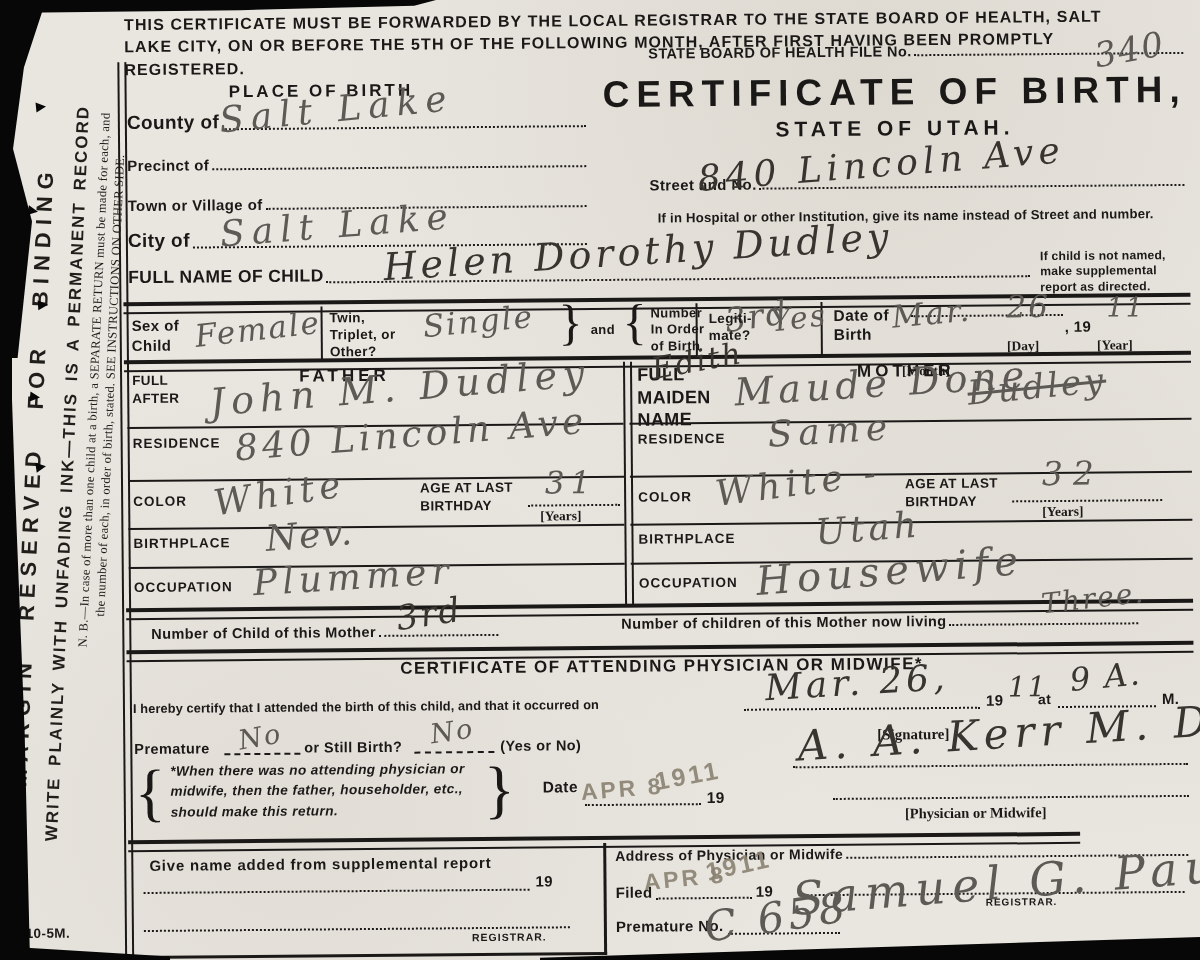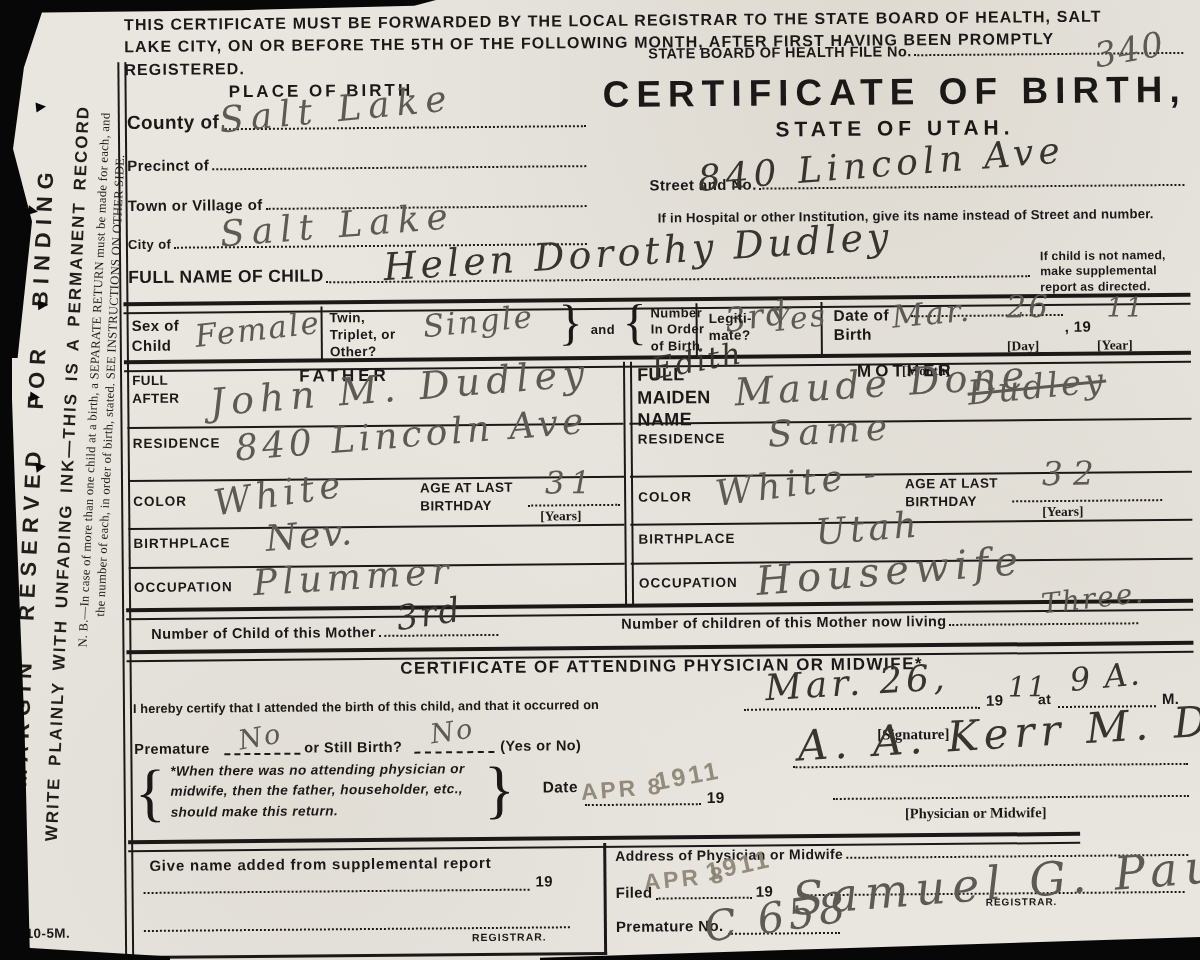--- a/index.html
+++ b/index.html
@@ -67,21 +67,21 @@
     <span class="printed" style="font-size:15px;">Precinct of</span>
     <span class="leader"></span>
   </div>
 
   <div class="fillrow" style="left:130px;top:188px;width:462px;height:22px;">
     <span class="printed" style="font-size:15px;">Town or Village of</span>
     <span class="leader"></span>
   </div>
 
   <div class="fillrow" style="left:130px;top:226px;width:462px;height:22px;">
-    <span class="printed" style="font-size:13px;">City of</span>
+    <span class="printed" style="font-size:19px;">City of</span>
     <span class="leader"></span>
   </div>
   <div class="abs hw" style="left:222px;top:202px;font-size:36px;letter-spacing:7px;transform:rotate(-4deg);">Salt Lake</div>
 
   <div class="fillrow" style="left:652px;top:172px;width:538px;height:22px;">
     <span class="printed" style="font-size:15px;">Street and No.</span>
     <span class="leader"></span>
   </div>
   <div class="abs hw hwd" style="left:700px;top:146px;font-size:36px;letter-spacing:5px;transform:rotate(-4deg);">840 Lincoln Ave</div>
   <div class="abs printed" style="left:660px;top:211px;font-size:13.2px;letter-spacing:.2px;">If in Hospital or other Institution, give its name instead of Street and number.</div>

